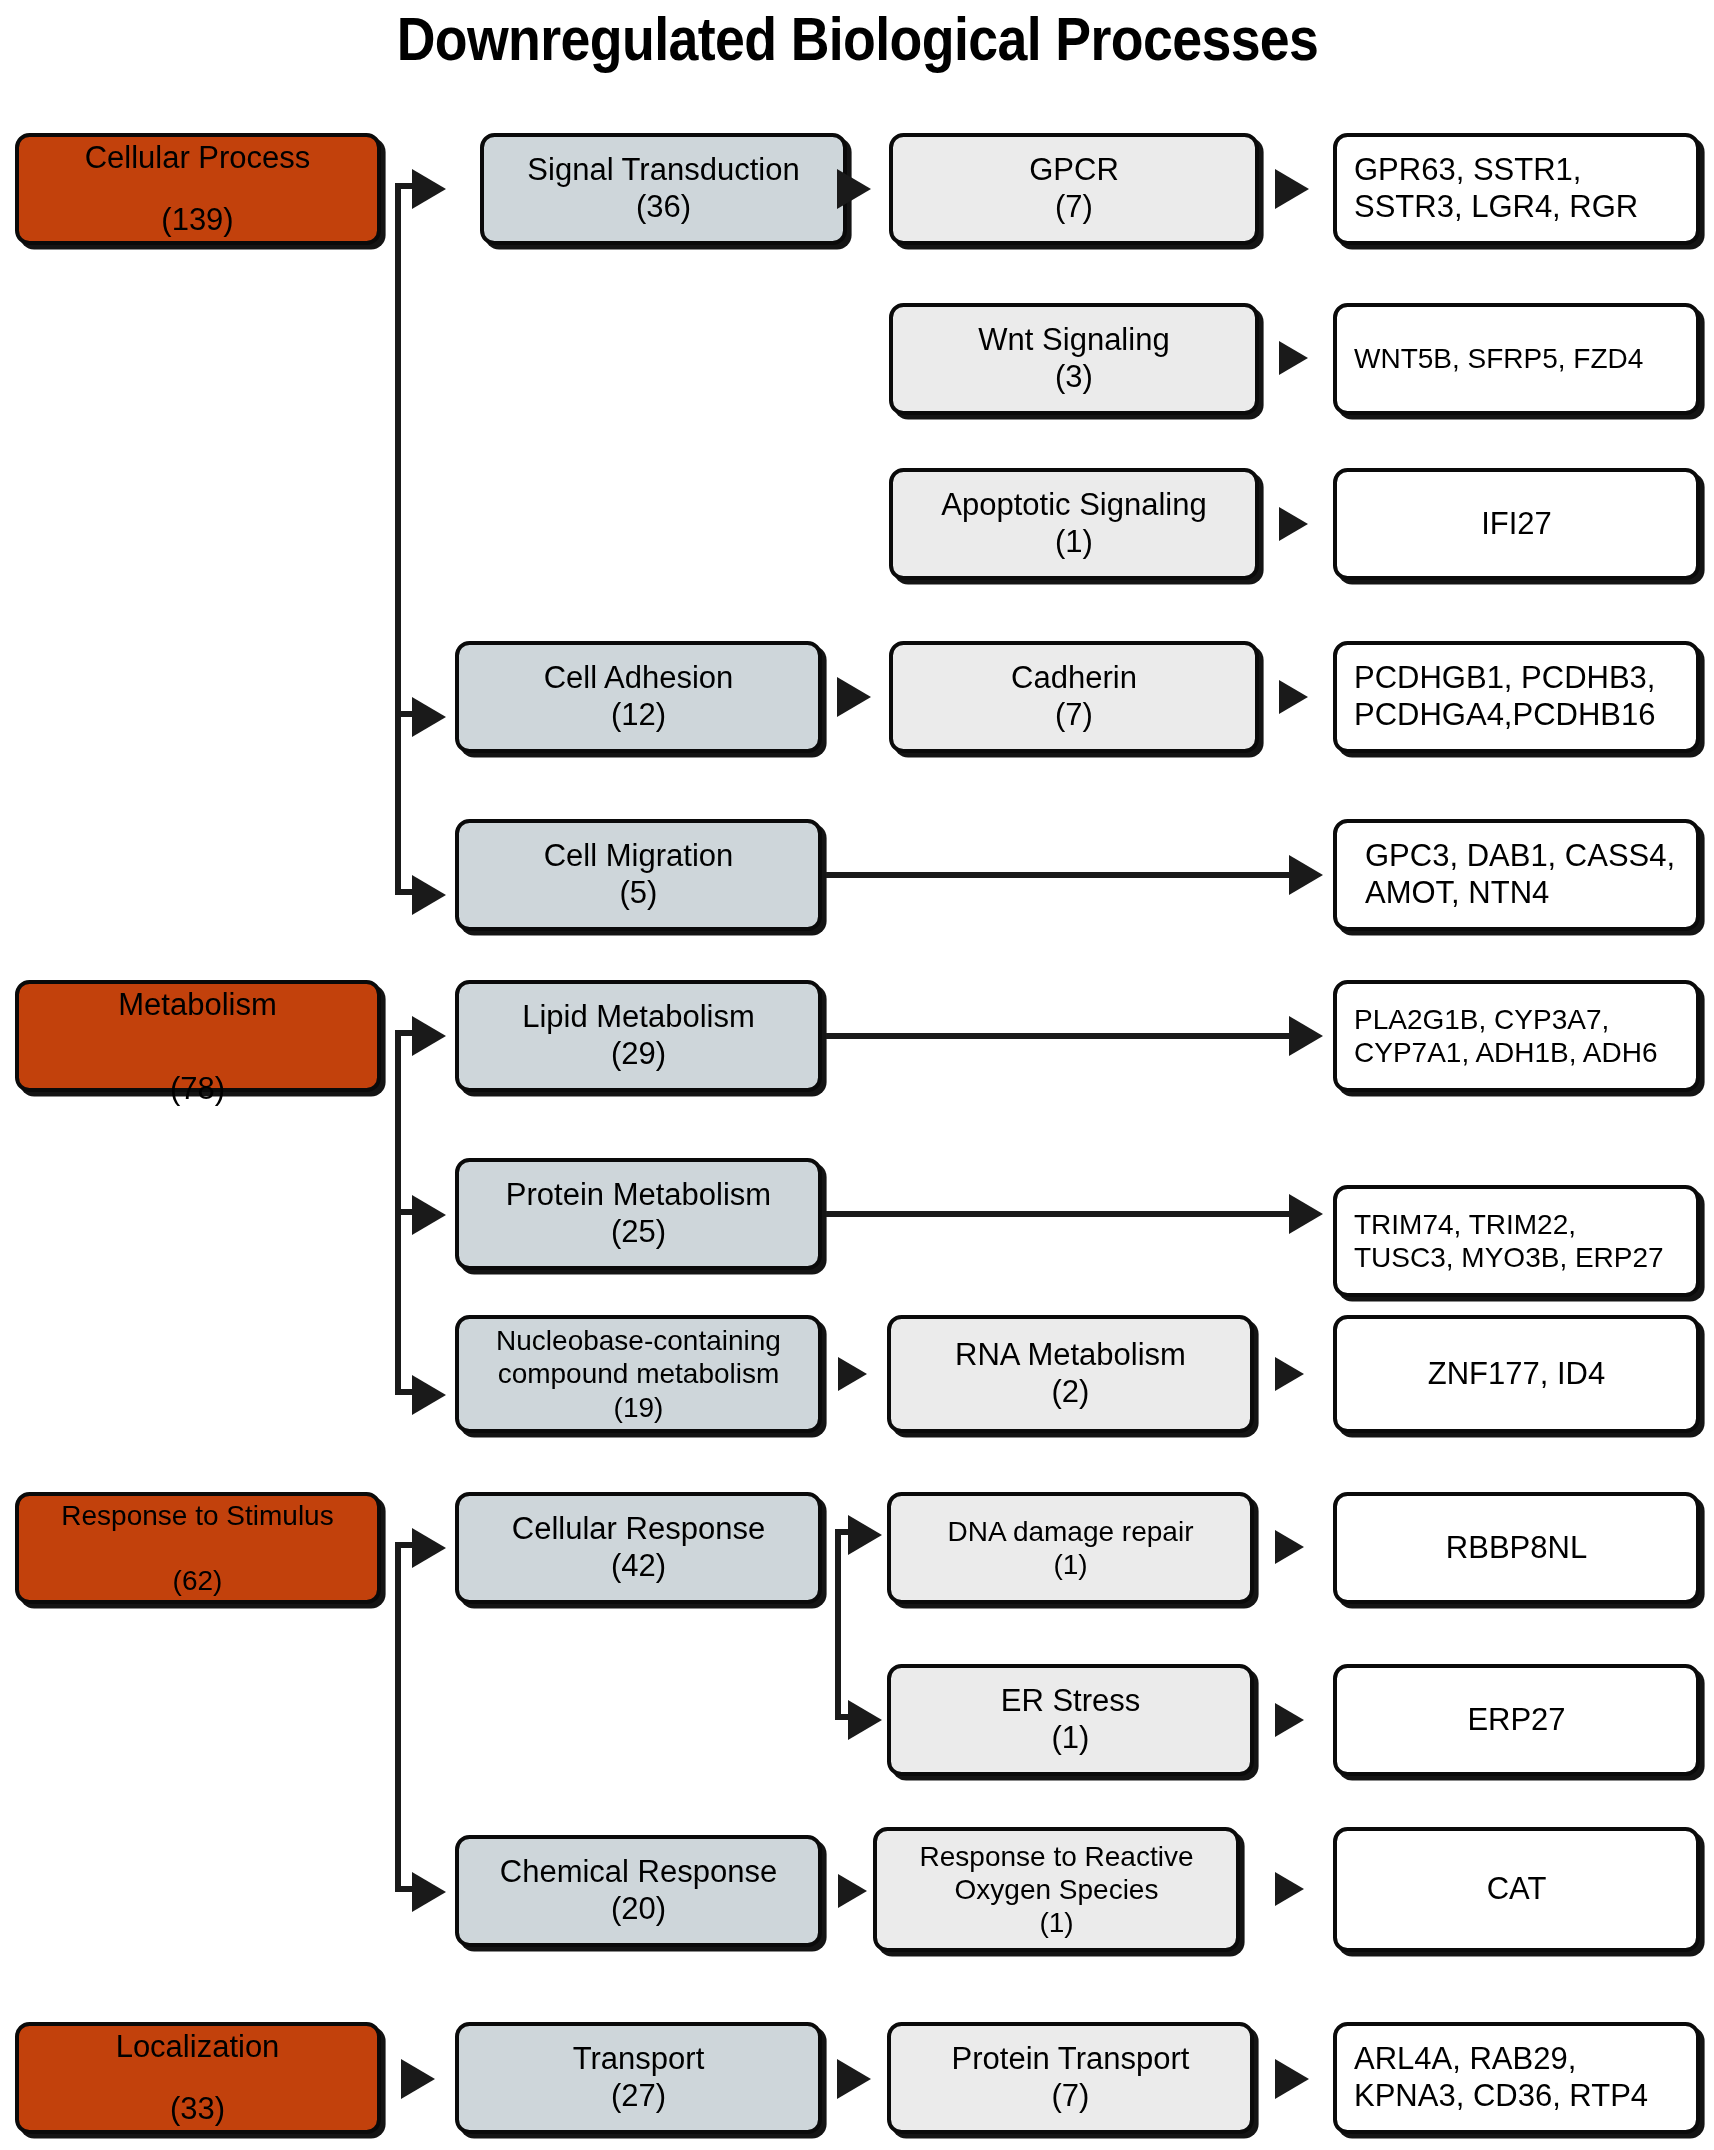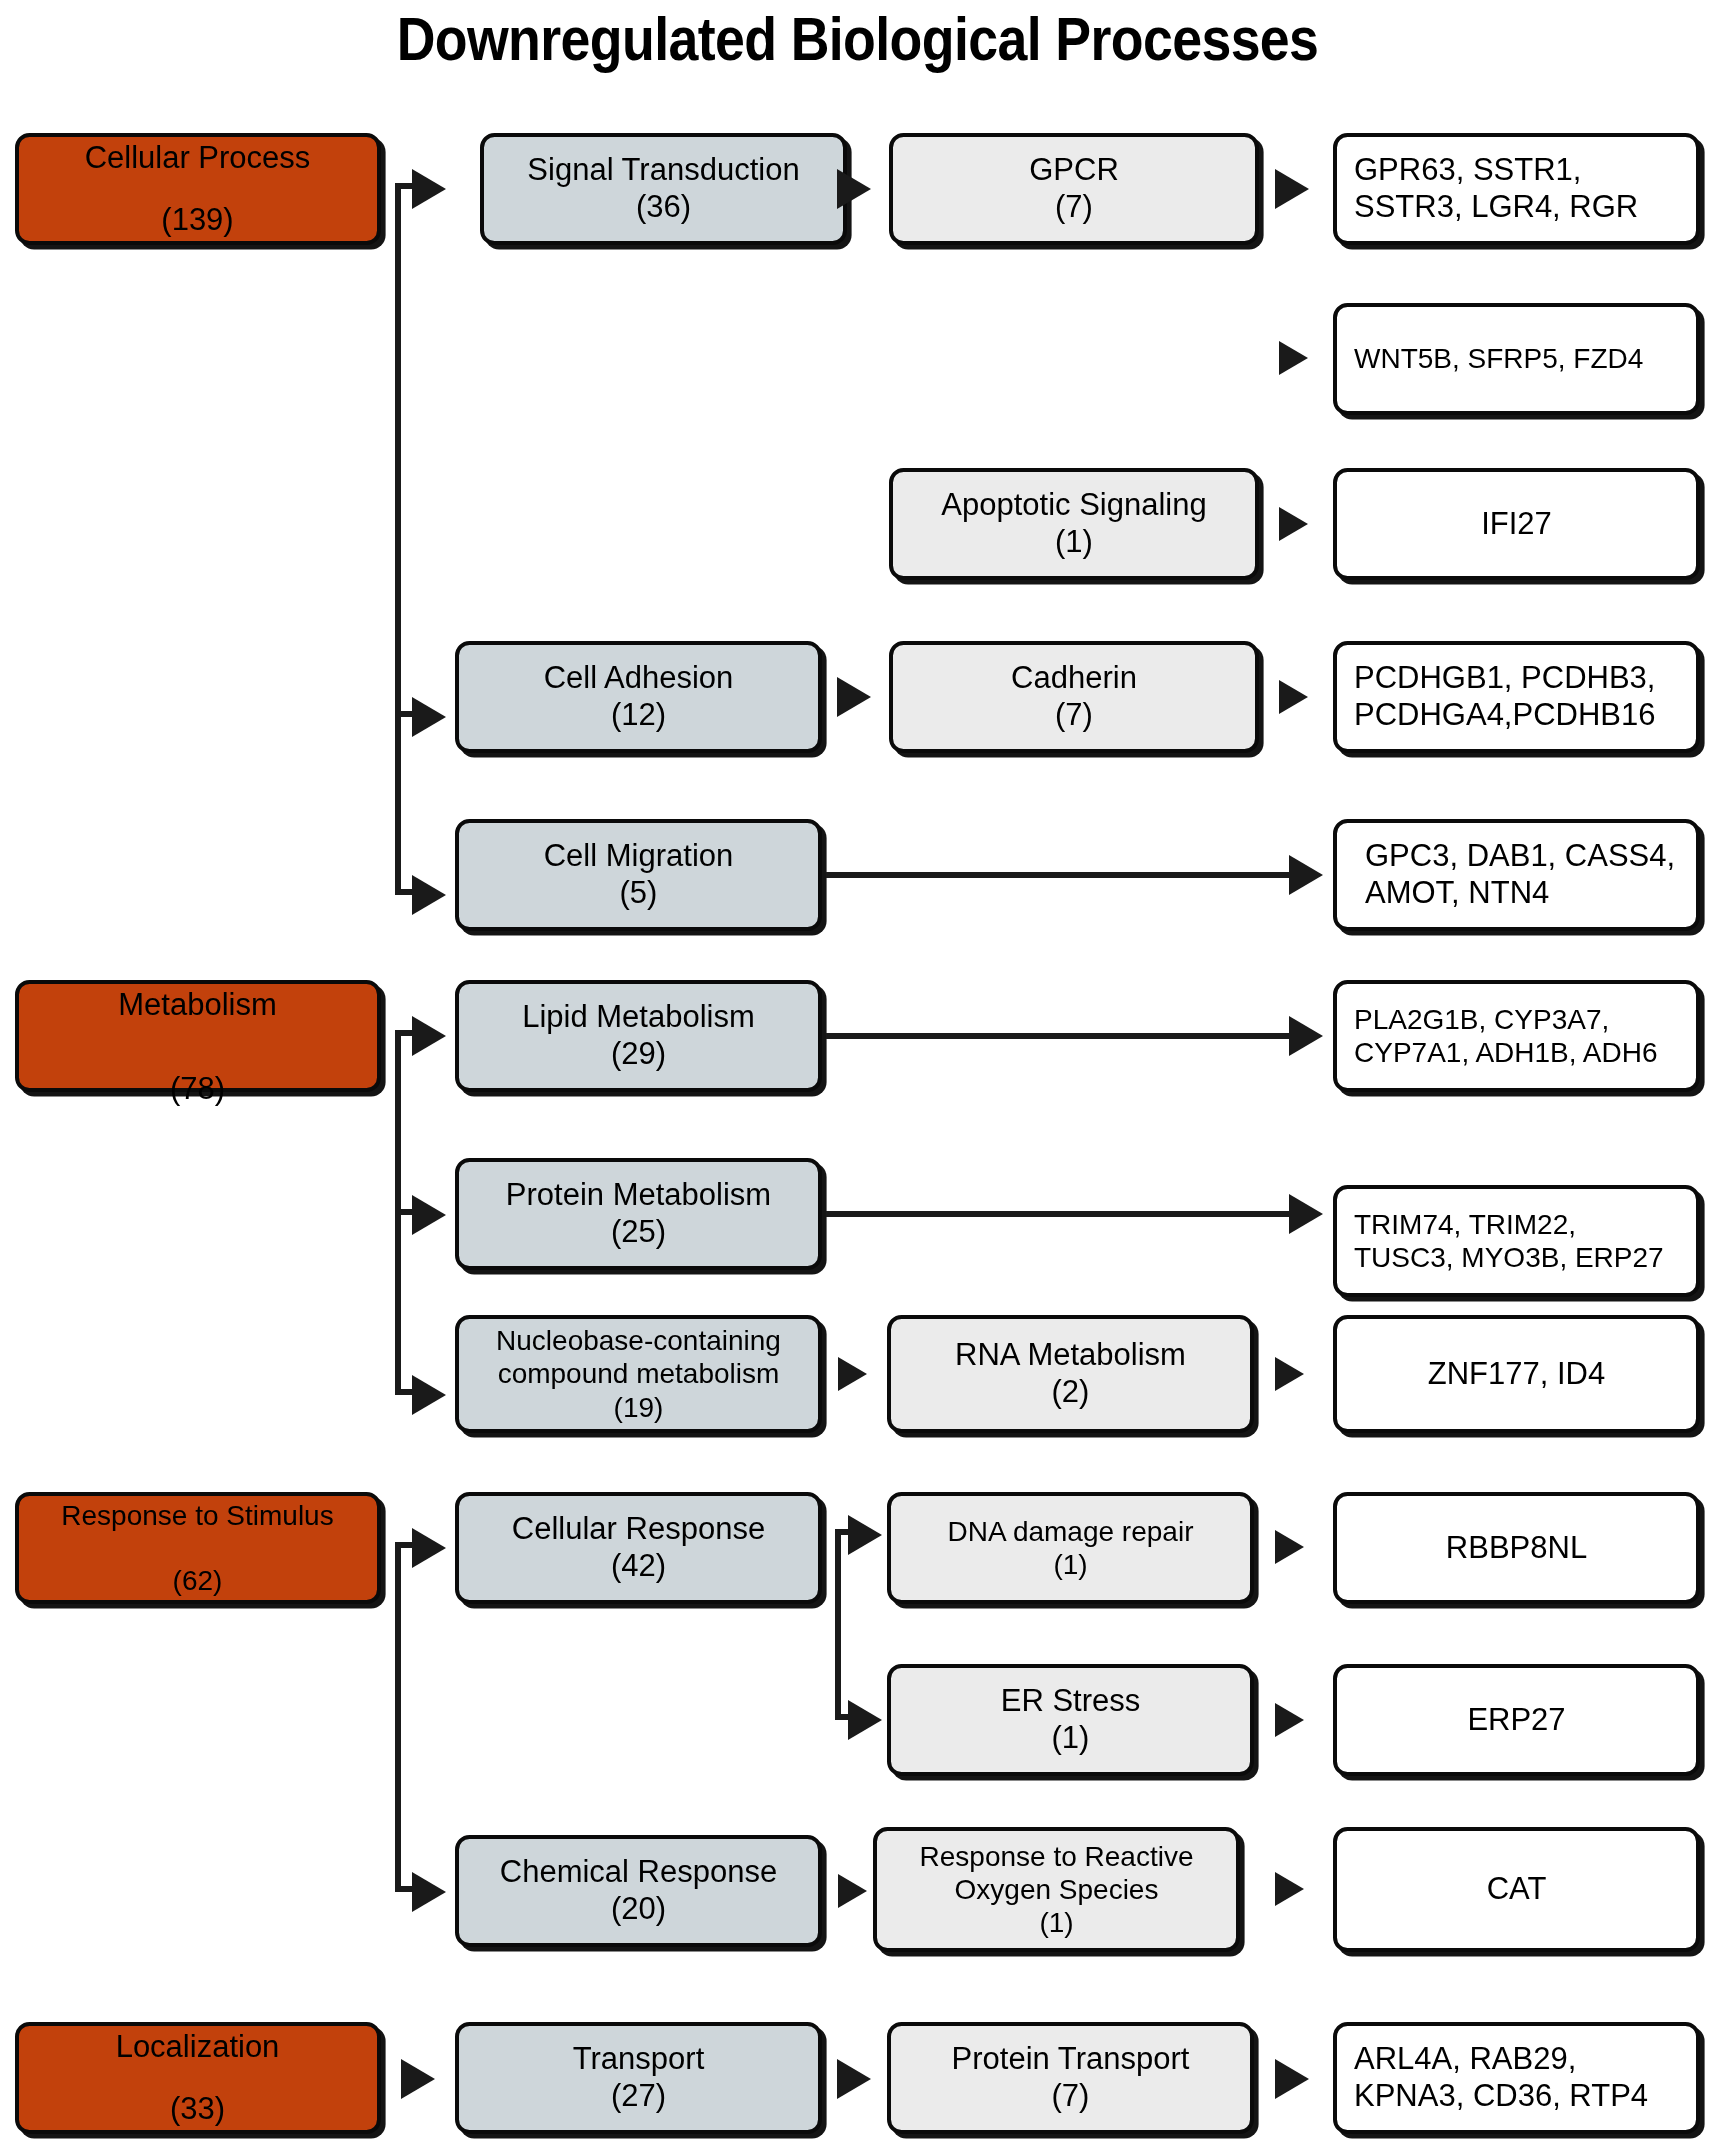--- a/index.html
+++ b/index.html
@@ -115,20 +115,24 @@
     <span class="cnt">(7)</span>
   </div>
 
   <div class="arrow" style="left:1275px; top:169px;"></div>
 
   <div class="node lvl4" style="left:1333px; top:133px; width:367px; height:112px;">
     <span class="lbl">GPR63, SSTR1,
 SSTR3, LGR4, RGR</span>
   </div>
 
+  <div class="node lvl3" style="left:889px; top:303px; width:370px; height:112px;">
+    <span class="lbl">Wnt Signaling</span>
+    <span class="cnt">(3)</span>
+  </div>
   <div class="arrow sm" style="left:1279px; top:341px;"></div>
   <div class="node lvl4" style="left:1333px; top:303px; width:367px; height:112px;">
     <span class="lbl tsmall">WNT5B, SFRP5, FZD4</span>
   </div>
 
   <div class="node lvl3" style="left:889px; top:468px; width:370px; height:112px;">
     <span class="lbl">Apoptotic Signaling</span>
     <span class="cnt">(1)</span>
   </div>
   <div class="arrow sm" style="left:1279px; top:507px;"></div>

